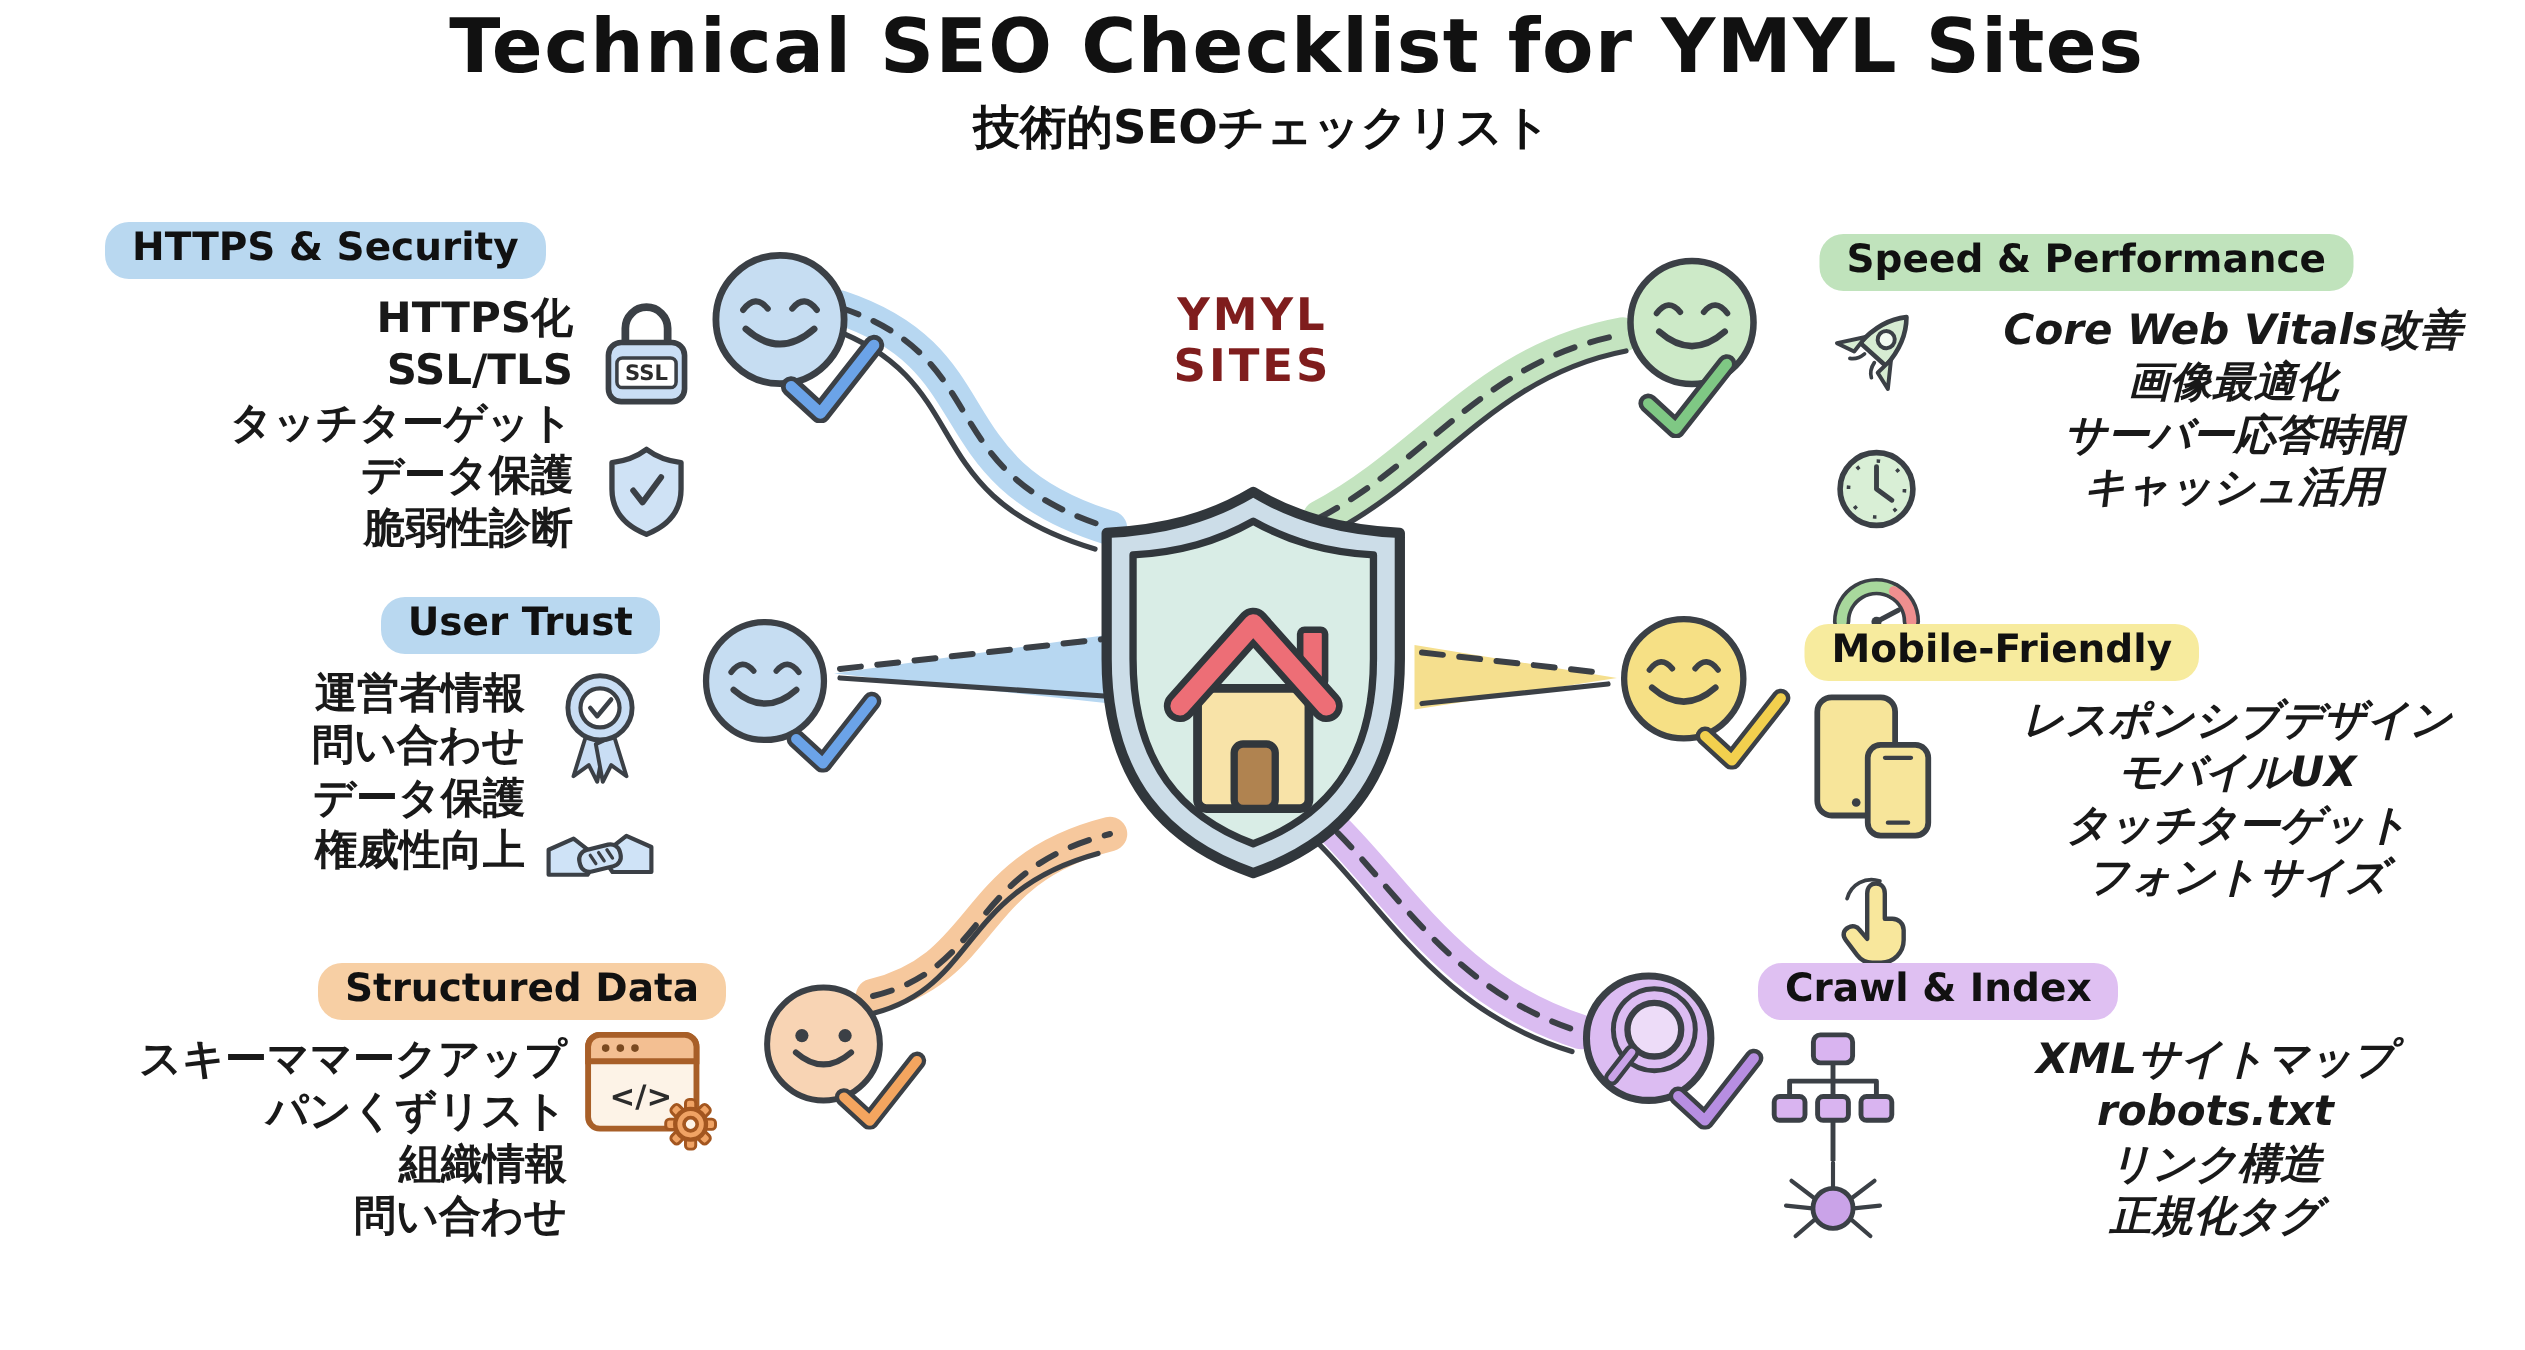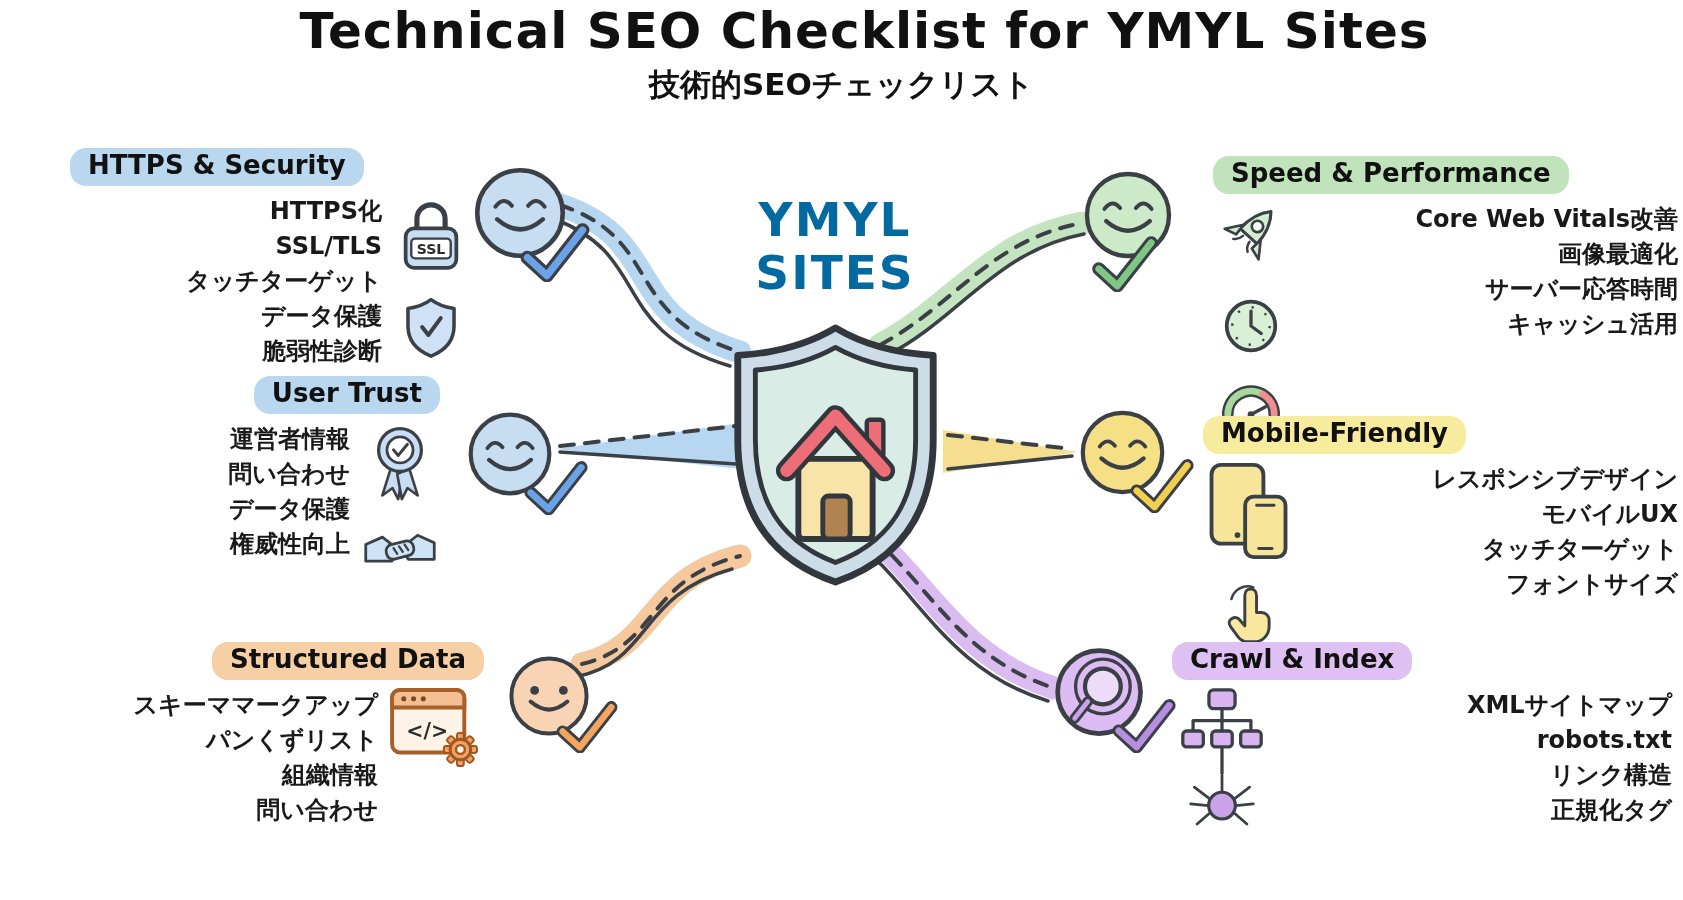--- a/index.html
+++ b/index.html
@@ -9,26 +9,26 @@
     font-size:50px;font-weight:800;letter-spacing:1px;color:#111;padding-left:23px;}
   .subtitle{position:absolute;left:0;top:64px;width:100%;text-align:center;
     font-size:31px;font-weight:700;color:#111;}
   .panel{position:absolute;}
   .hl{display:inline-block;font-size:26px;font-weight:800;color:#111;
     padding:3px 18px 6px;border-radius:16px;background:var(--hl,#eee);line-height:1.1;}
   .head-right{text-align:right;}
   .head-left{text-align:left;}
   .row{display:flex;margin-top:8px;gap:10px;}
   .items{flex:1;}
-  .items .item{font-size:24px;font-weight:600;line-height:35px;white-space:nowrap;}
+  .items .item{font-size:28px;font-weight:600;line-height:35px;white-space:nowrap;}
   .items.right{text-align:right;}
-  .items.left{text-align:right;}
+  .items.left{text-align:center;font-style:italic;}
   .iconcol{display:flex;flex-direction:column;align-items:center;gap:24px;flex:0 0 auto;}
   .center-label{position:absolute;left:690px;top:194px;width:290px;text-align:center;
-    font-size:47px;font-weight:800;line-height:1.12;letter-spacing:2px;color:#0369a1;}
+    font-size:30px;font-weight:800;line-height:1.12;letter-spacing:2px;color:#7f1d1d;}
   .abs{position:absolute;}
   svg{display:block;}
 </style>
 </head>
 <body>
 
 <div id="canvas">
 
   <div class="title">Technical SEO Checklist for YMYL Sites</div>
   <div class="subtitle">技術的SEOチェックリスト</div>
@@ -166,21 +166,21 @@
           <text x="33" y="63" text-anchor="middle" font-size="15" font-weight="bold" fill="#2c2c2c">SSL</text>
         </svg>
         <svg width="54" height="62" viewBox="0 0 60 70">
           <path d="M30,4 C38,10 48,13 56,14 L56,34 C56,52 45,62 30,68 C15,62 4,52 4,34 L4,14 C12,13 22,10 30,4 Z" fill="#cfe2f5" stroke="#3b4046" stroke-width="4" stroke-linejoin="round"></path>
           <path d="M20,35 l7,9 l14,-19" fill="none" stroke="#3b4046" stroke-width="4.5" stroke-linecap="round" stroke-linejoin="round"></path>
         </svg>
       </div>
     </div>
   </section>
 
-  <section class="panel" style="left:95px;top:376px;width:345px">
+  <section class="panel" style="left:95px;top:398px;width:345px">
     <div class="head-right">
       <span class="hl" style="--hl: #b9d8f0;">User Trust</span>
     </div>
     <div class="row">
       <div class="items right">
         <div class="item">運営者情報</div>
         <div class="item">問い合わせ</div>
         <div class="item">データ保護</div>
         <div class="item">権威性向上</div>
       </div>

